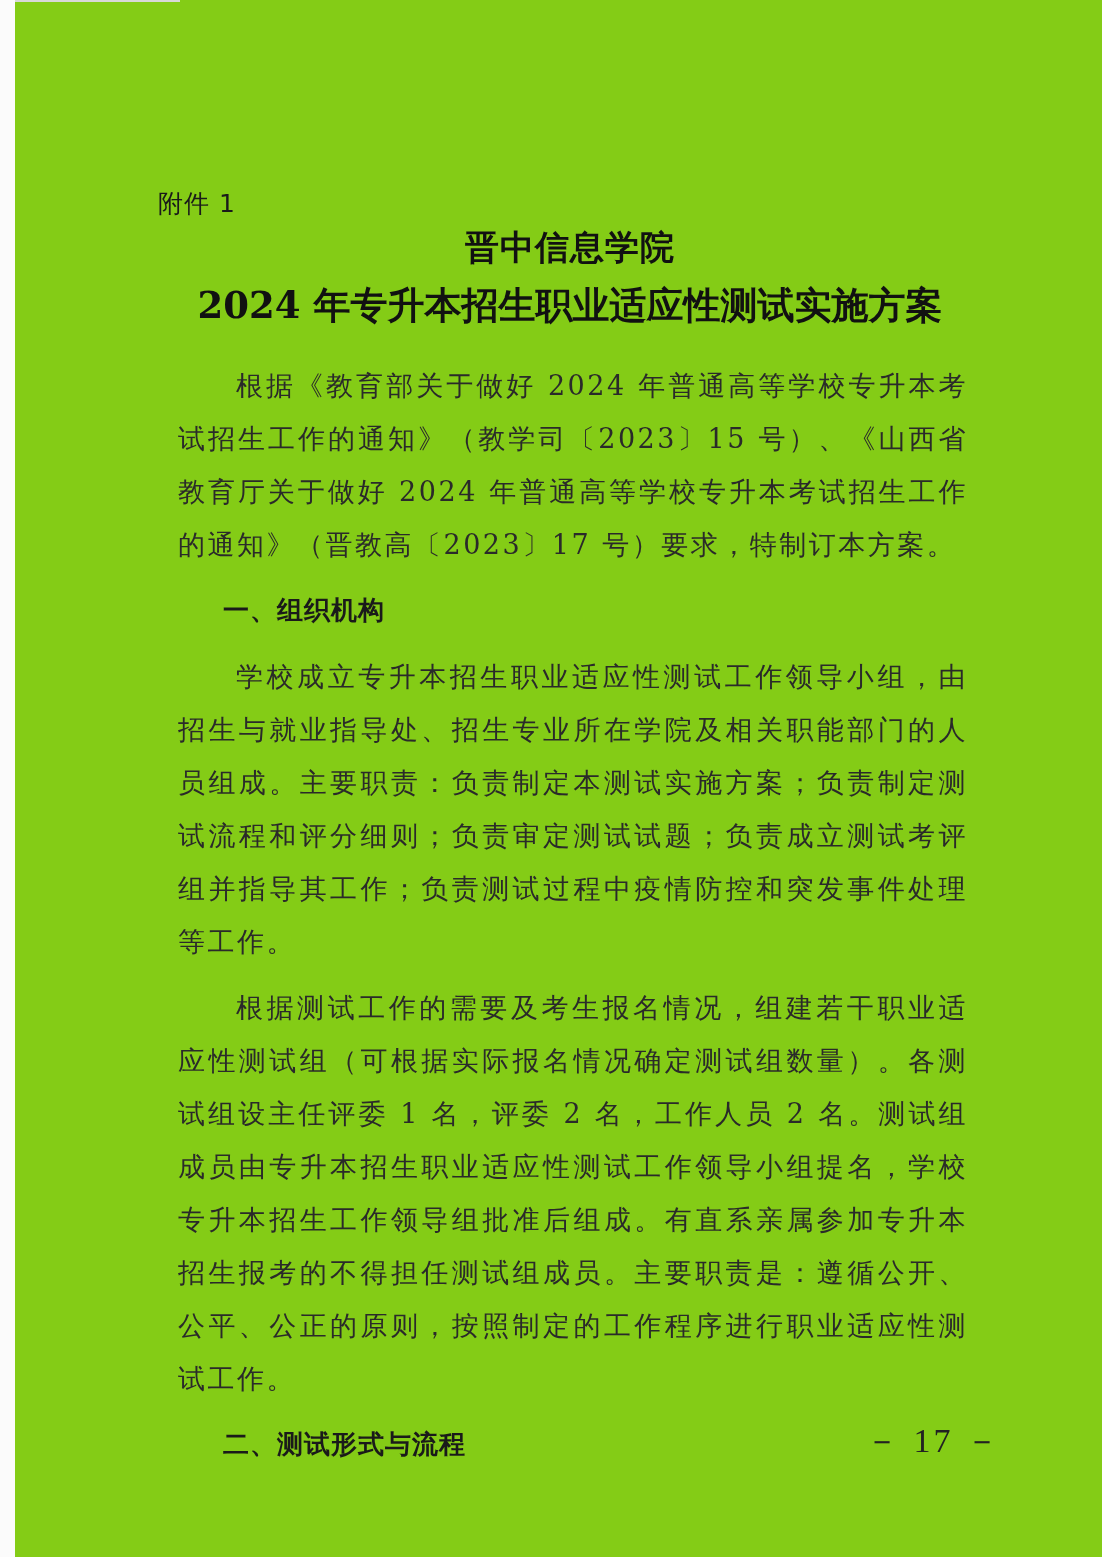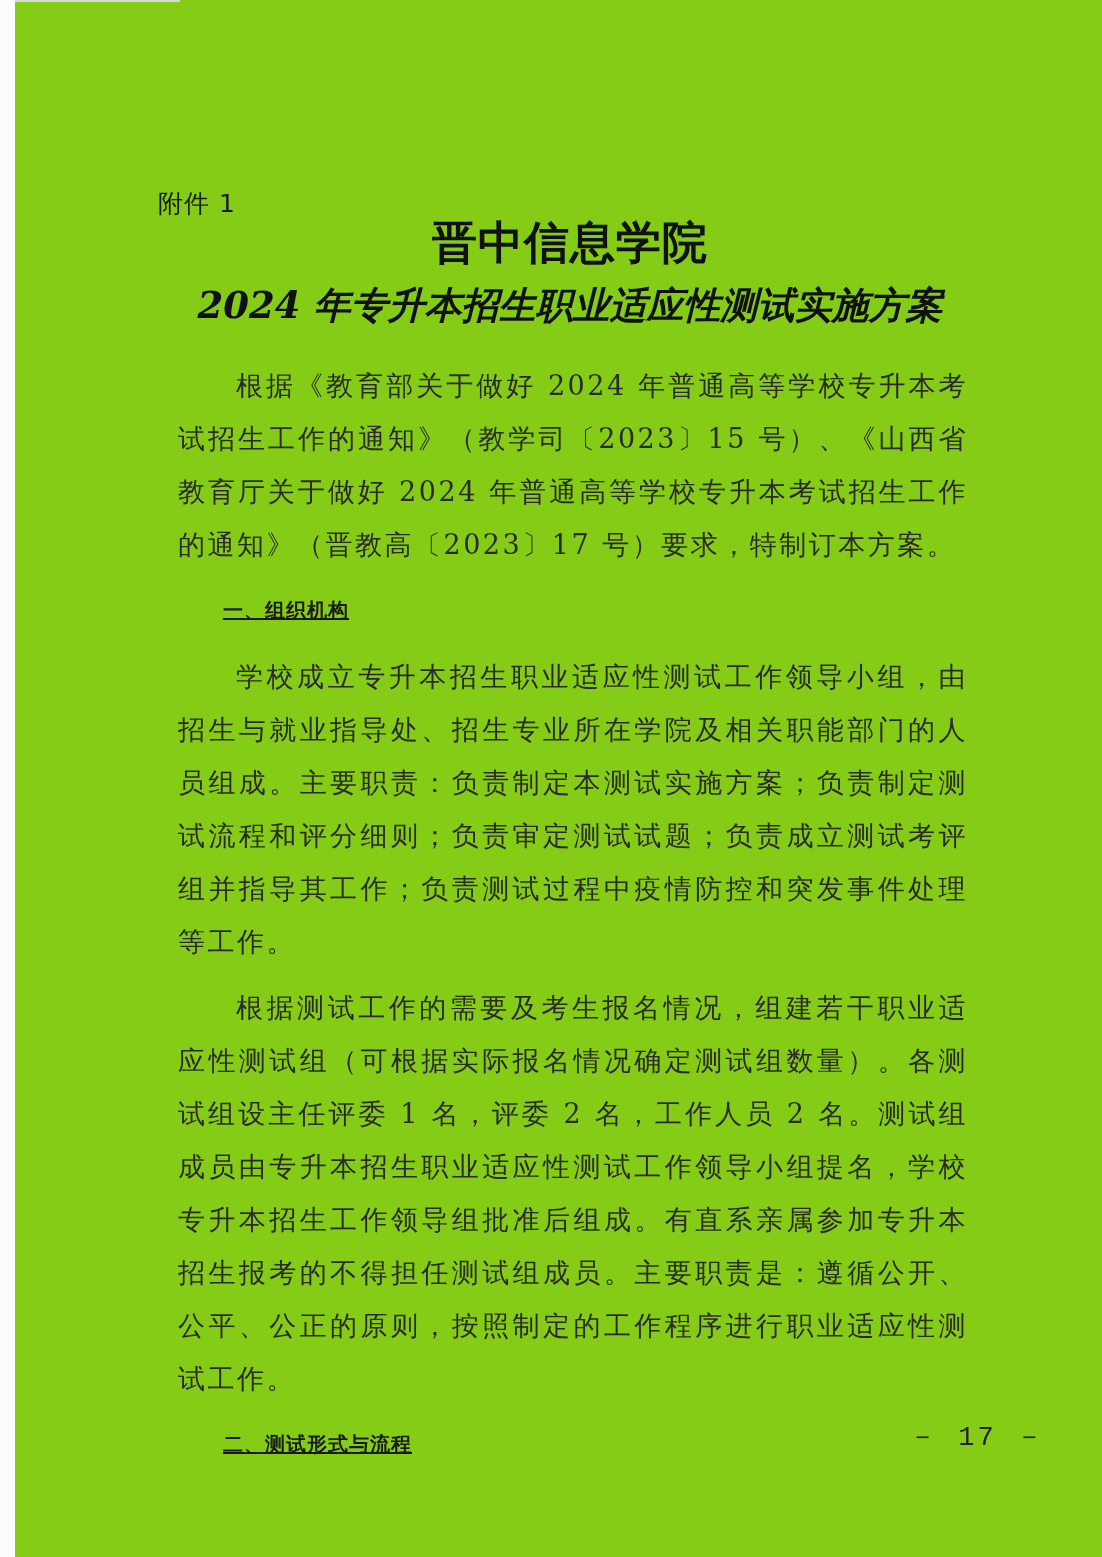--- a/index.html
+++ b/index.html
@@ -39,31 +39,29 @@
       position: absolute;
       left: 130px;
       width: 850px;
       text-align: center;
       font-family: "DejaVu Serif", "Liberation Serif", serif;
       font-weight: bold;
       color: #111;
     }
     .title-line1 {
       top: 222px;
-      font-size: 45px;
+      font-size: 34px;
       line-height: 50px;
       letter-spacing: 1px;
-      font-family: Liberation Mono, monospace;
     }
     .title-line2 {
       top: 280px;
       font-size: 37px;
       line-height: 50px;
       letter-spacing: 0px;
-      font-style: italic;
     }
     .body-text {
       position: absolute;
       left: 150px;
       width: 816px;
       font-family: "DejaVu Serif", "Liberation Serif", serif;
       font-size: 27px;
       color: #2a2a2a;
       line-height: 53px;
       text-align: justify;
@@ -74,32 +72,30 @@
       margin: 13px;
       text-indent: 58px;
     }
     .heading {
       margin: 0;
       text-indent: 58px;
       font-family: "DejaVu Sans", "Liberation Sans", sans-serif;
       font-weight: bold;
       color: #1a1a1a;
       letter-spacing: 1px;
-      font-size: 20px;
-      text-decoration: underline;
+      font-size: 26px;
     }
     .page-number {
       position: absolute;
       left: 850px;
       top: 1418px;
-      font-family: Liberation Mono, monospace;
-      font-size: 27px;
+      font-family: Liberation Serif, serif;
+      font-size: 34px;
       color: #222;
       letter-spacing: 3px;
-      margin-left: 44px;
     }
   </style>
 </head>
 <body>
 
 <div class="page">
   <div class="top-edge"></div>
 
   <div class="attachment-label">附件 1</div>
 

